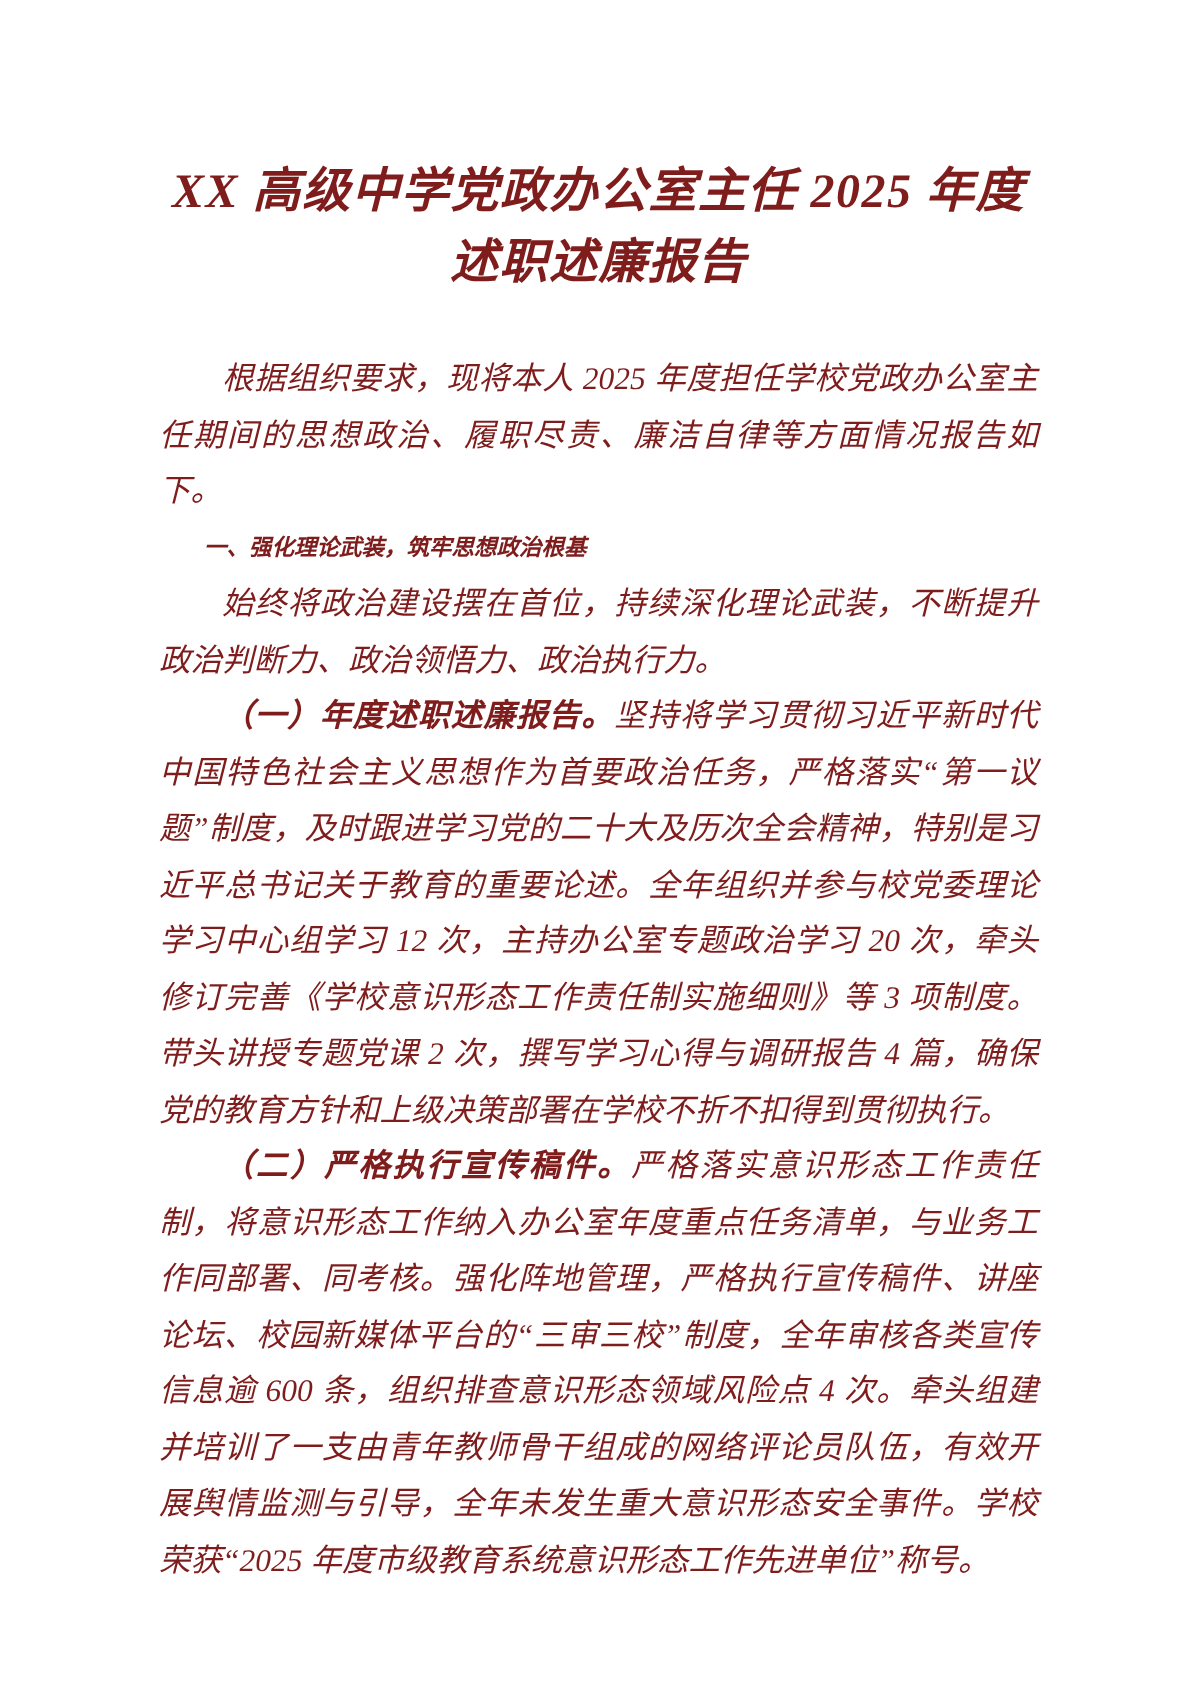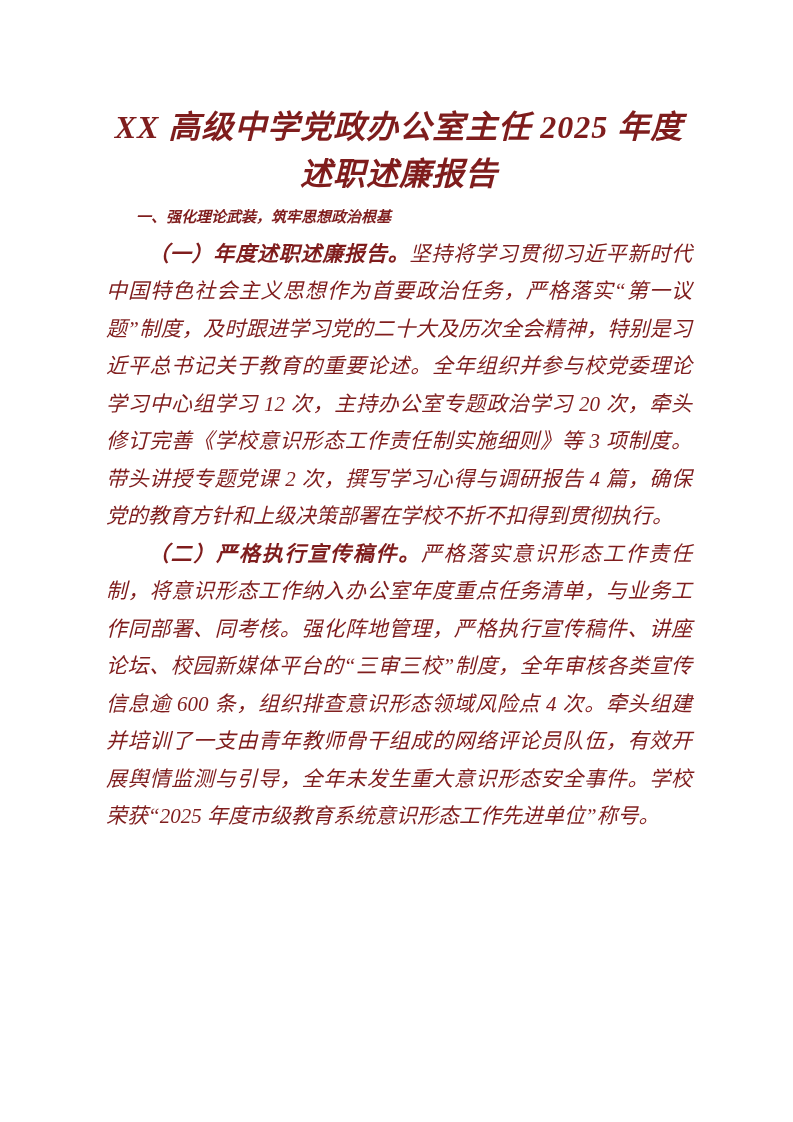--- a/index.html
+++ b/index.html
@@ -53,21 +53,23 @@
     font-weight: 700;
   }
 </style>
 </head>
 <body>
 
 <div class="page">
 
   <h1 class="doc-title">XX 高级中学党政办公室主任 2025 年度述职述廉报告</h1>
 
+  <p class="body-para first-para">根据组织要求，现将本人 2025 年度担任学校党政办公室主任期间的思想政治、履职尽责、廉洁自律等方面情况报告如下。</p>
 
   <h2 class="section-heading">一、强化理论武装，筑牢思想政治根基</h2>
 
+  <p class="body-para">始终将政治建设摆在首位，持续深化理论武装，不断提升政治判断力、政治领悟力、政治执行力。</p>
 
   <p class="body-para"><strong class="lead">（一）年度述职述廉报告。</strong><span>坚持将学习贯彻习近平新时代中国特色社会主义思想作为首要政治任务，严格落实“第一议题”制度，及时跟进学习党的二十大及历次全会精神，特别是习近平总书记关于教育的重要论述。全年组织并参与校党委理论学习中心组学习 12 次，主持办公室专题政治学习 20 次，牵头修订完善《学校意识形态工作责任制实施细则》等 3 项制度。带头讲授专题党课 2 次，撰写学习心得与调研报告 4 篇，确保党的教育方针和上级决策部署在学校不折不扣得到贯彻执行。</span></p>
 
   <p class="body-para"><strong class="lead">（二）严格执行宣传稿件。</strong><span>严格落实意识形态工作责任制，将意识形态工作纳入办公室年度重点任务清单，与业务工作同部署、同考核。强化阵地管理，严格执行宣传稿件、讲座论坛、校园新媒体平台的“三审三校”制度，全年审核各类宣传信息逾 600 条，组织排查意识形态领域风险点 4 次。牵头组建并培训了一支由青年教师骨干组成的网络评论员队伍，有效开展舆情监测与引导，全年未发生重大意识形态安全事件。学校荣获“2025 年度市级教育系统意识形态工作先进单位”称号。</span></p>
 
 </div>
 
 </body></html>

